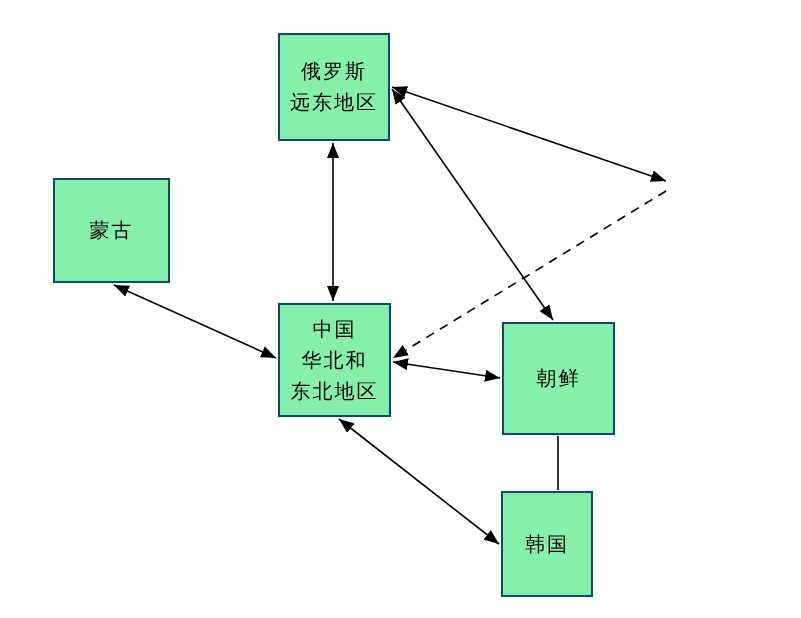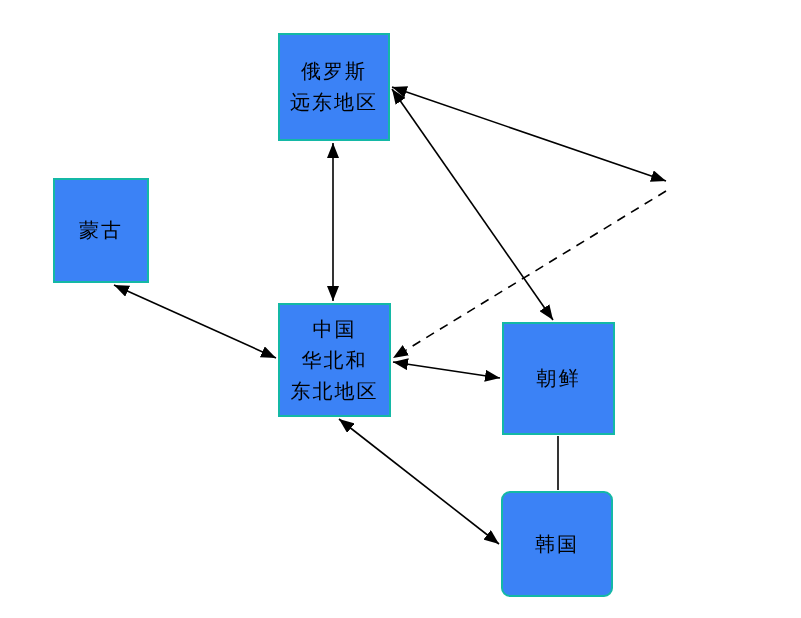--- a/index.html
+++ b/index.html
@@ -17,38 +17,38 @@
   }
   #edges {
     position: absolute;
     left: 0;
     top: 0;
     pointer-events: none;
   }
   .node {
     position: absolute;
     box-sizing: border-box;
-    border: 2px solid #14b8a6;
-    background: #3b82f6;
+    border: 2px solid #0c4a6e;
+    background: #86efac;
     color: #000000;
     display: flex;
     align-items: center;
     justify-content: center;
     text-align: center;
     white-space: pre-line;
     font-size: 20px;
     line-height: 31px;
     letter-spacing: 2px;
   }
   .node-russia  { left: 278px; top: 33px;  width: 112px; height: 108px; }
-  .node-mongolia{ left: 53px;  top: 178px; width: 96px; height: 105px; }
+  .node-mongolia{ left: 53px;  top: 178px; width: 117px; height: 105px; }
   .node-china   { left: 278px; top: 303px; width: 113px; height: 114px; }
   .node-nkorea  { left: 502px; top: 322px; width: 113px; height: 113px; }
   .node-japan   { left: 668px; top: 127px; width: 113px; height: 111px; }
-  .node-skorea  { left: 501px; top: 491px; width: 112px; height: 106px; border-radius: 9px; }
+  .node-skorea  { left: 501px; top: 491px; width: 92px; height: 106px; }
 </style>
 </head>
 <body>
 
 <div class="canvas">
   <svg id="edges" width="801" height="618" viewBox="0 0 801 618">
     <defs>
       <marker id="arrowhead" markerUnits="userSpaceOnUse" markerWidth="16" markerHeight="12" refX="15" refY="6" orient="auto-start-reverse">
         <path d="M0,0 L15,6 L0,12 Z" fill="#000000"></path>
       </marker>

